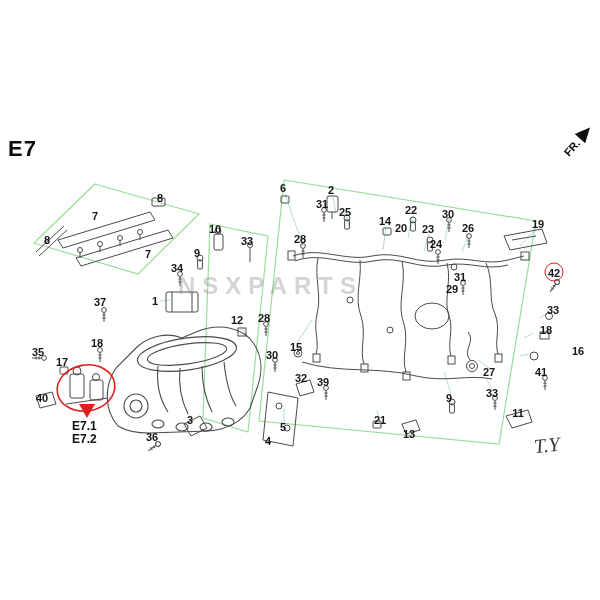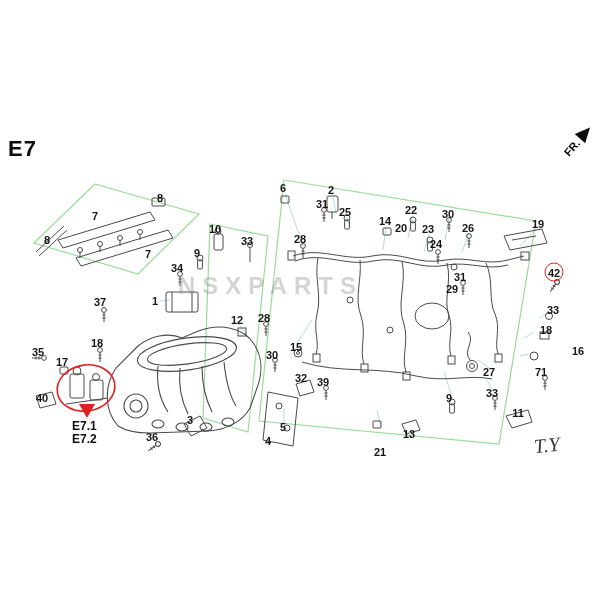--- a/index.html
+++ b/index.html
@@ -269,21 +269,21 @@
       <div class="callout" style="left: 518px; top: 413px;">11</div>
       <div class="callout" style="left: 237px; top: 320px;">12</div>
       <div class="callout" style="left: 409px; top: 434px;">13</div>
       <div class="callout" style="left: 385px; top: 221px;">14</div>
       <div class="callout" style="left: 296px; top: 347px;">15</div>
       <div class="callout" style="left: 530px; top: 351px; margin-left: 48px;">16</div>
       <div class="callout" style="left: 62px; top: 362px;">17</div>
       <div class="callout" style="left: 546px; top: 330px;">18</div>
       <div class="callout" style="left: 538px; top: 224px;">19</div>
       <div class="callout" style="left: 401px; top: 228px;">20</div>
-      <div class="callout" style="left: 380px; top: 452px; text-align: right;">21</div>
+      <div class="callout" style="left: 380px; top: 420px; text-align: right;">21</div>
       <div class="callout" style="left: 411px; top: 210px;">22</div>
       <div class="callout" style="left: 428px; top: 229px;">23</div>
       <div class="callout" style="left: 436px; top: 244px;">24</div>
       <div class="callout" style="left: 345px; top: 212px;">25</div>
       <div class="callout" style="left: 468px; top: 228px;">26</div>
       <div class="callout" style="left: 489px; top: 372px;">27</div>
       <div class="callout" style="left: 300px; top: 239px;">28</div>
       <div class="callout" style="left: 264px; top: 318px;">28</div>
       <div class="callout" style="left: 452px; top: 261px; margin-top: 28px;">29</div>
       <div class="callout" style="left: 448px; top: 214px;">30</div>
@@ -294,17 +294,17 @@
       <div class="callout" style="left: 247px; top: 241px;">33</div>
       <div class="callout" style="left: 553px; top: 310px;">33</div>
       <div class="callout" style="left: 492px; top: 393px;">33</div>
       <div class="callout" style="left: 177px; top: 268px;">34</div>
       <div class="callout" style="left: 38px; top: 352px;">35</div>
       <div class="callout" style="left: 152px; top: 437px;">36</div>
       <div class="callout" style="left: 100px; top: 302px;">37</div>
       <div class="callout" style="left: 97px; top: 343px;">18</div>
       <div class="callout" style="left: 323px; top: 382px;">39</div>
       <div class="callout" style="left: 42px; top: 398px;">40</div>
-      <div class="callout" style="left: 541px; top: 372px;">71</div>
+      <div class="callout" style="left: 541px; top: 372px;">41</div>
       <div class="callout circled" style="left: 554px; top: 272px;">42</div>
     </div>
 
 </div>
 
 </body></html>

